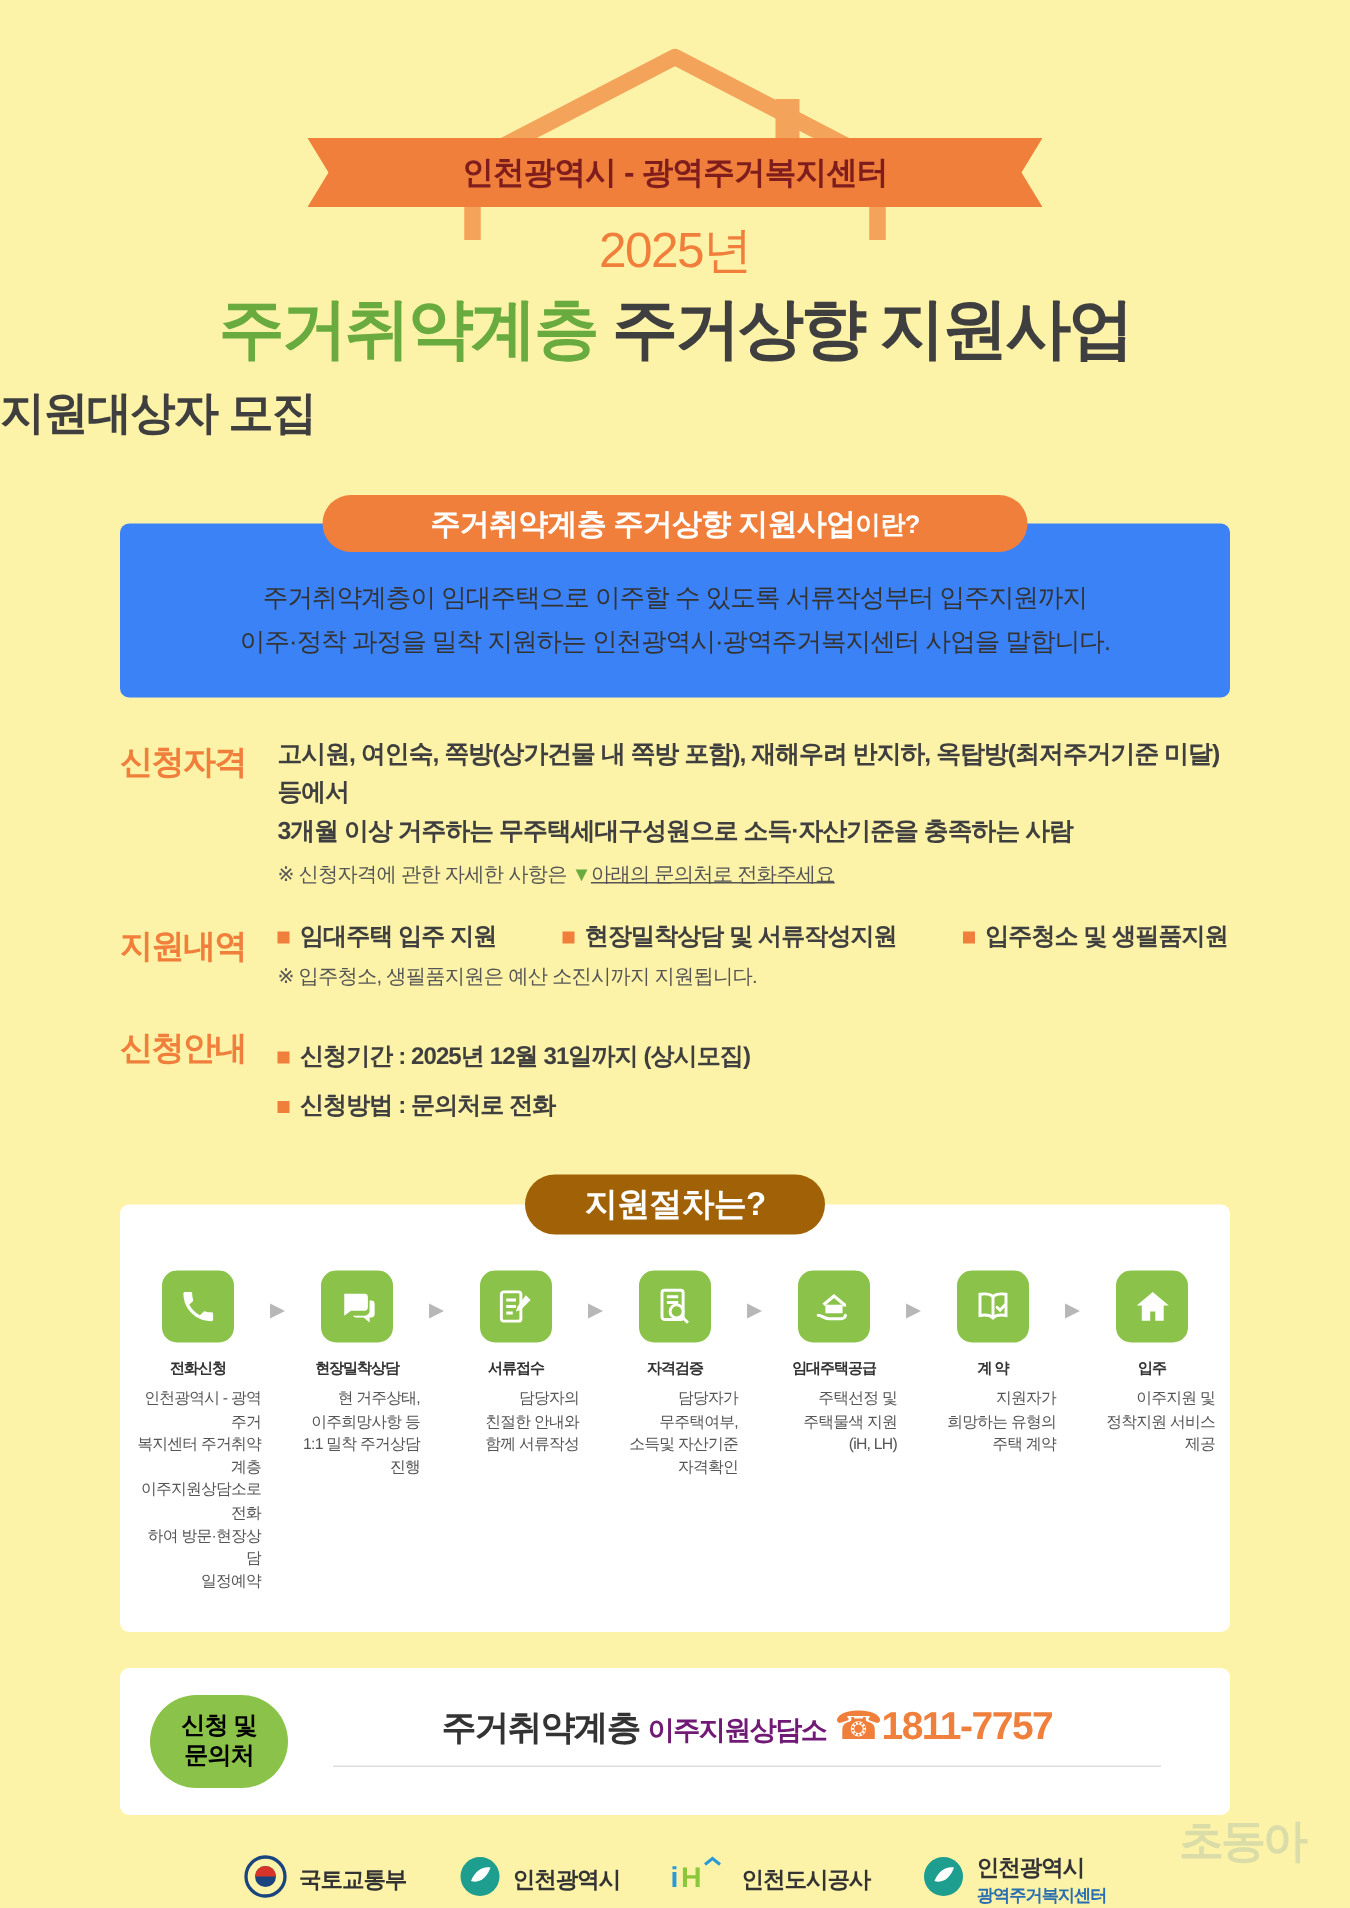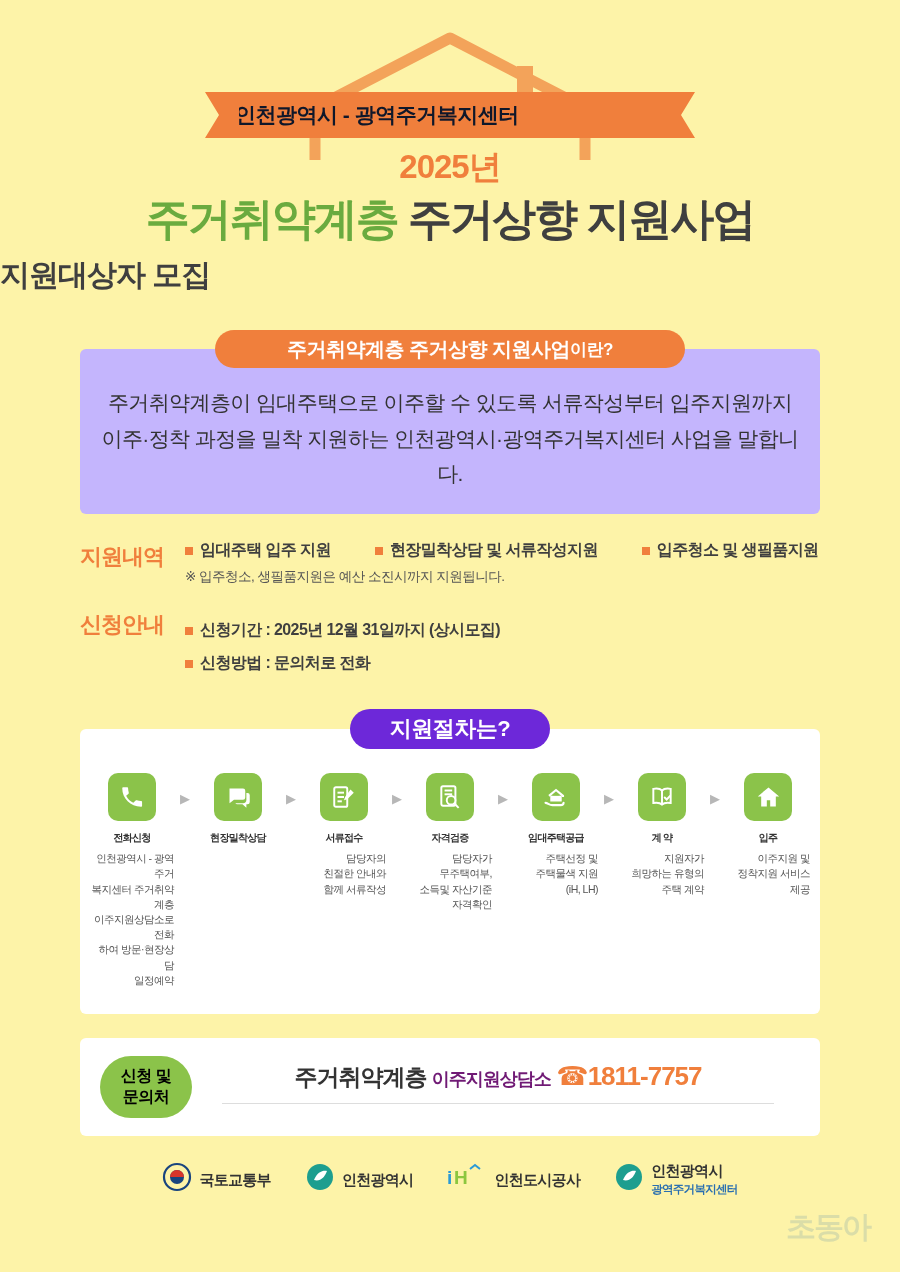--- a/index.html
+++ b/index.html
@@ -17,32 +17,32 @@
   .header{position:relative;height:310px;}
   .roof{
     position:absolute;left:50%;top:30px;transform:translateX(-50%);
     width:310px;height:150px;
   }
   .roof svg{display:block;}
   .ribbon{
     position:absolute;left:50%;top:92px;transform:translateX(-50%);
     width:430px;height:46px;
     background:#f07f3c;
-    display:flex;align-items:center;justify-content:flex-start;
-    color:#0f172a;font-size:21px;font-weight:bold;letter-spacing:-0.5px;
+    display:flex;align-items:center;justify-content:center;
+    color:#7f1d1d;font-size:21px;font-weight:bold;letter-spacing:-0.5px;
   }
   .ribbon:before,.ribbon:after{
     content:"";position:absolute;top:0;width:34px;height:46px;background:#f07f3c;
   }
   .ribbon:before{left:-30px;clip-path:polygon(0 0,100% 0,100% 100%,0 100%,14px 50%);}
   .ribbon:after{right:-30px;clip-path:polygon(0 0,100% 0,calc(100% - 14px) 50%,100% 100%,0 100%);}
 
   .year{
     position:absolute;top:145px;left:0;width:100%;text-align:center;
-    font-size:33px;font-weight:bold;color:#f07f3c;letter-spacing:-1px;
+    font-size:33px;font-weight:normal;color:#f07f3c;letter-spacing:-1px;
   }
   .title-main{
     position:absolute;top:190px;left:0;width:100%;text-align:center;
     font-size:44px;font-weight:bold;letter-spacing:-2px;color:#3f3f3f;
     white-space:nowrap;
   }
   .title-main .green{color:#6aab3f;}
   .title-sub{
     position:absolute;top:255px;left:0;width:100%;text-align:left;
     font-size:30px;font-weight:bold;color:#3f3f3f;letter-spacing:-1px;
@@ -52,22 +52,22 @@
   .intro-wrap{position:relative;margin:20px 80px 0 80px;}
   .intro-badge{
     position:relative;z-index:3;margin:0 auto;width:470px;height:38px;
     background:#f07f3c;border-radius:19px;
     display:flex;align-items:center;justify-content:center;
     color:#fff;font-size:20px;font-weight:bold;letter-spacing:-0.5px;
   }
   .intro-badge .thin{font-weight:bold;font-size:17px;}
   .intro-box{
     margin-top:-19px;padding:36px 20px 22px 20px;
-    background:#c4b5fd;border-radius:6px;
-    text-align:center;line-height:1.7;font-size:21px;color:#333;
+    background:#3b82f6;border-radius:6px;
+    text-align:center;line-height:1.7;font-size:17px;color:#333;
     letter-spacing:-0.6px;
   }
 
   
   .sections{margin:26px 80px 0 80px;}
   .srow{display:flex;margin-bottom:22px;}
   .slabel{
     width:105px;flex:0 0 105px;
     color:#f07f3c;font-size:22px;font-weight:bold;letter-spacing:-1px;
     padding-top:2px;
@@ -82,21 +82,21 @@
   .bullet{font-size:16px;font-weight:bold;color:#3f3f3f;letter-spacing:-0.6px;display:flex;align-items:center;}
   .bullet:before{
     content:"";display:inline-block;width:8px;height:8px;background:#f07f3c;margin-right:7px;
   }
   .stack .bullet{margin-bottom:9px;margin-top:12px;}
 
   
   .process-wrap{position:relative;margin:26px 80px 0 80px;}
   .proc-badge{
     position:relative;z-index:3;margin:0 auto;width:200px;height:40px;
-    background:#6d28d9;border-radius:20px;
+    background:#a16207;border-radius:20px;
     display:flex;align-items:center;justify-content:center;
     color:#fff;font-size:22px;font-weight:bold;letter-spacing:-0.5px;
   }
   .proc-box{
     margin-top:-20px;padding:44px 10px 26px 10px;
     background:#fff;border-radius:6px;
   }
   .steps{display:flex;align-items:flex-start;justify-content:center;}
   .step{width:88px;text-align:center;}
   .step-icon{
@@ -170,20 +170,30 @@
         <span class="thin">이란?</span>
     </div>
     <div class="intro-box">
       <div>주거취약계층이 임대주택으로 이주할 수 있도록 서류작성부터 입주지원까지</div>
       <div>이주·정착 과정을 밀착 지원하는 인천광역시·광역주거복지센터 사업을 말합니다.</div>
     </div>
   </div>
 
   <div class="sections">
 
+    <div class="srow">
+      <div class="slabel">신청자격</div>
+      <div class="sbody">
+        <div class="line">고시원, 여인숙, 쪽방(상가건물 내 쪽방 포함), 재해우려 반지하, 옥탑방(최저주거기준 미달) 등에서</div>
+        <div class="line">3개월 이상 거주하는 무주택세대구성원으로 소득·자산기준을 충족하는 사람</div>
+        <div class="note">
+          <span>※ 신청자격에 관한 자세한 사항은 </span><span class="green-tri">▼</span><span class="underline">아래의 문의처로 전화주세요</span>
+        </div>
+      </div>
+    </div>
 
     <div class="srow">
       <div class="slabel">지원내역</div>
       <div class="sbody">
         <div class="bullets">
           <span class="bullet">임대주택 입주 지원</span>
           <span class="bullet">현장밀착상담 및 서류작성지원</span>
           <span class="bullet">입주청소 및 생필품지원</span>
         </div>
         <div class="note">※ 입주청소, 생필품지원은 예산 소진시까지 지원됩니다.</div>
@@ -216,20 +226,21 @@
         <div class="arrow">▶</div>
 
         <div class="step">
           <div class="step-icon">
             <svg width="27" height="27" viewBox="0 0 24 24" fill="#fff">
               <path d="M4 4h12a2 2 0 0 1 2 2v6a2 2 0 0 1-2 2H8l-4 3V4z"></path>
               <path d="M20 8a2 2 0 0 1 2 2v6a2 2 0 0 1-2 2h-1v3l-3.5-3H11a2 2 0 0 1-1.8-1H16a3 3 0 0 0 3-3V8h1z"></path>
             </svg>
           </div>
           <div class="step-title">현장밀착상담</div>
+          <div class="step-desc">현 거주상태,<br>이주희망사항 등<br>1:1 밀착 주거상담<br>진행</div>
         </div>
         <div class="arrow">▶</div>
 
         <div class="step">
           <div class="step-icon">
             <svg width="26" height="26" viewBox="0 0 24 24" fill="none" stroke="#fff" stroke-width="1.8">
               <rect x="3" y="3" width="12" height="18" rx="1.5"></rect>
               <line x1="6" y1="8" x2="12" y2="8"></line>
               <line x1="6" y1="12" x2="12" y2="12"></line>
               <line x1="6" y1="16" x2="10" y2="16"></line>

